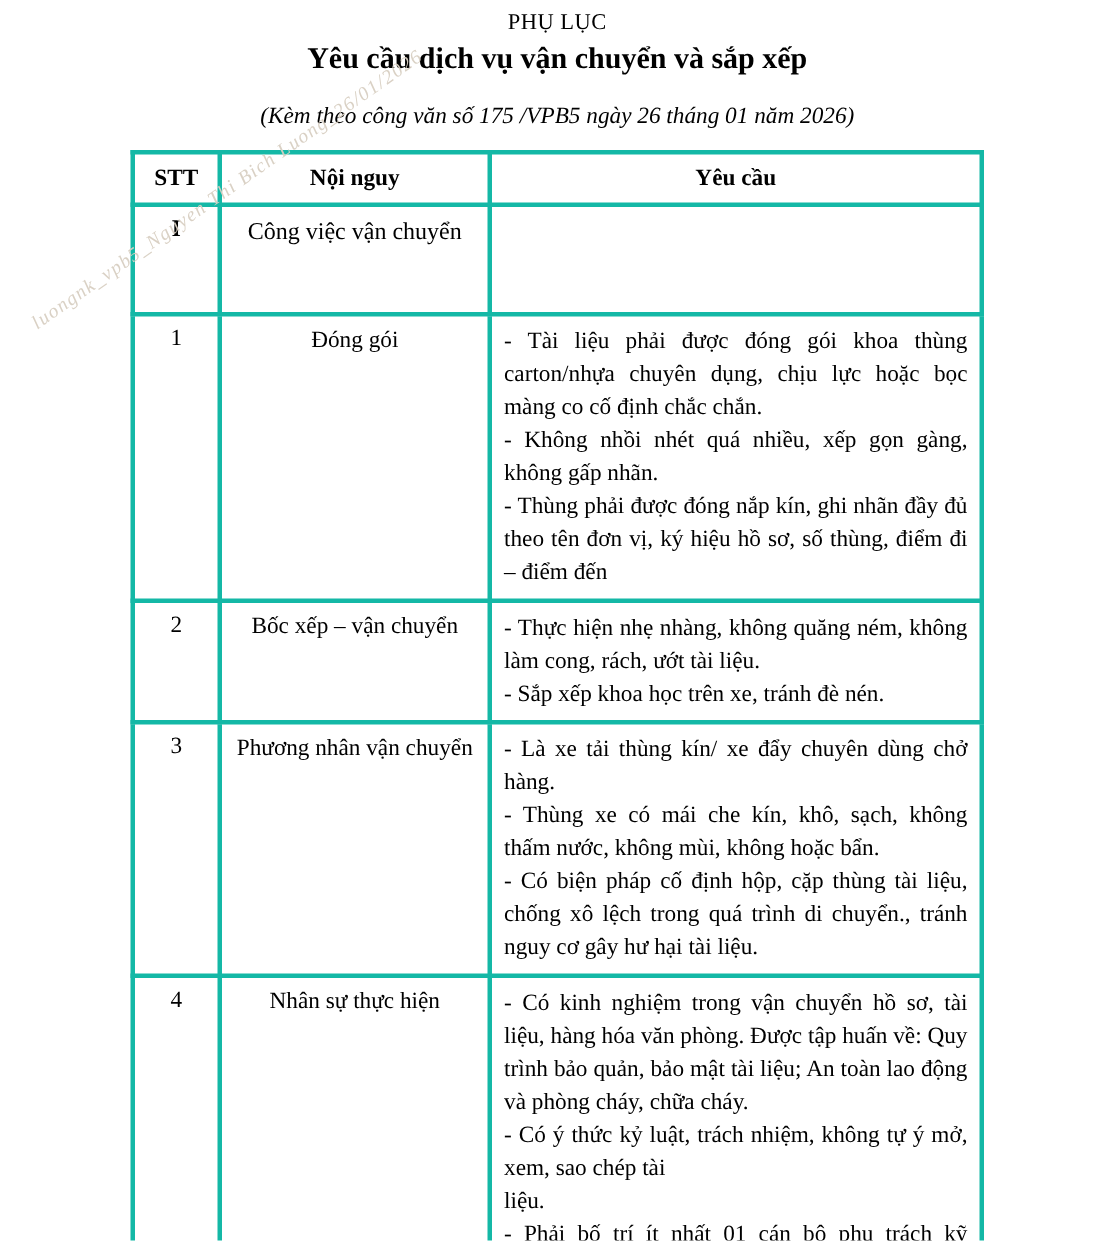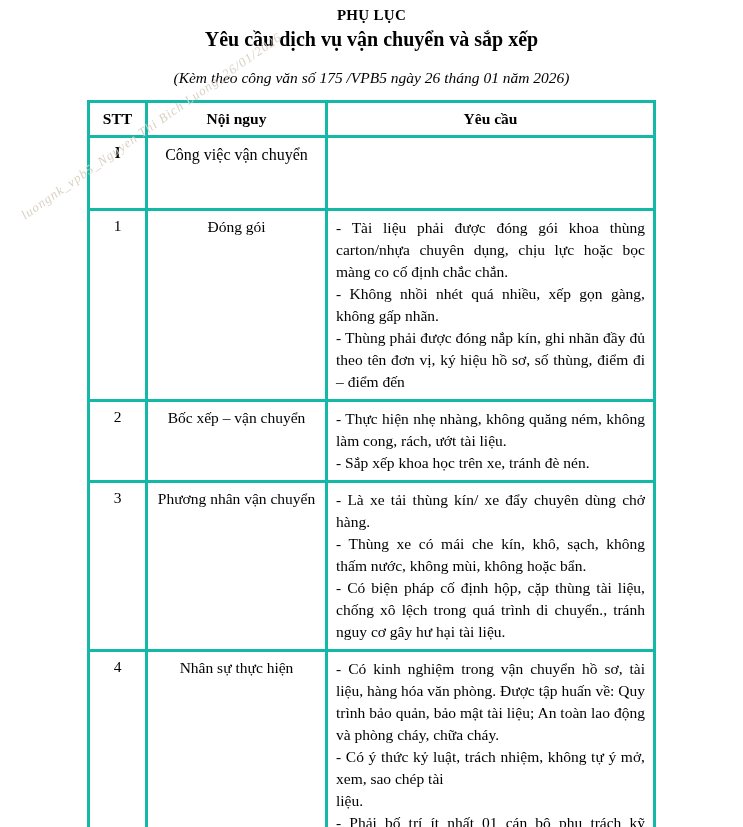--- a/index.html
+++ b/index.html
@@ -21,21 +21,21 @@
     height: 827px;
     padding: 0;
     box-sizing: border-box;
   }
   .header {
     text-align: center;
     padding-top: 6px;
   }
   .header .line1 {
     font-size: 15px;
-    font-weight: bold;
+    font-weight: normal;
     letter-spacing: 0.3px;
     line-height: 1.25;
   }
   .header .line2 {
     font-size: 20px;
     font-weight: bold;
     line-height: 1.3;
     margin-top: 1px;
   }
   .header .line3 {

